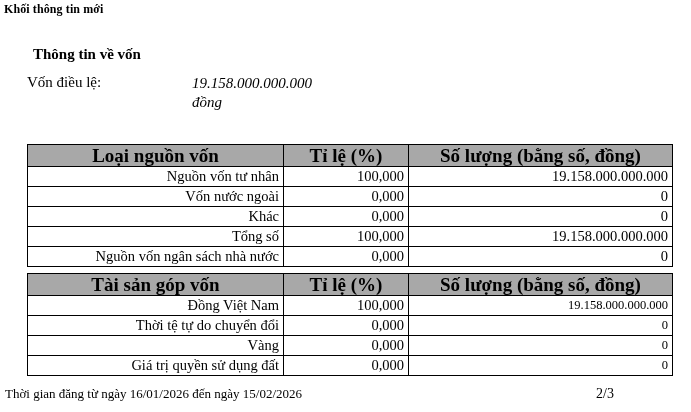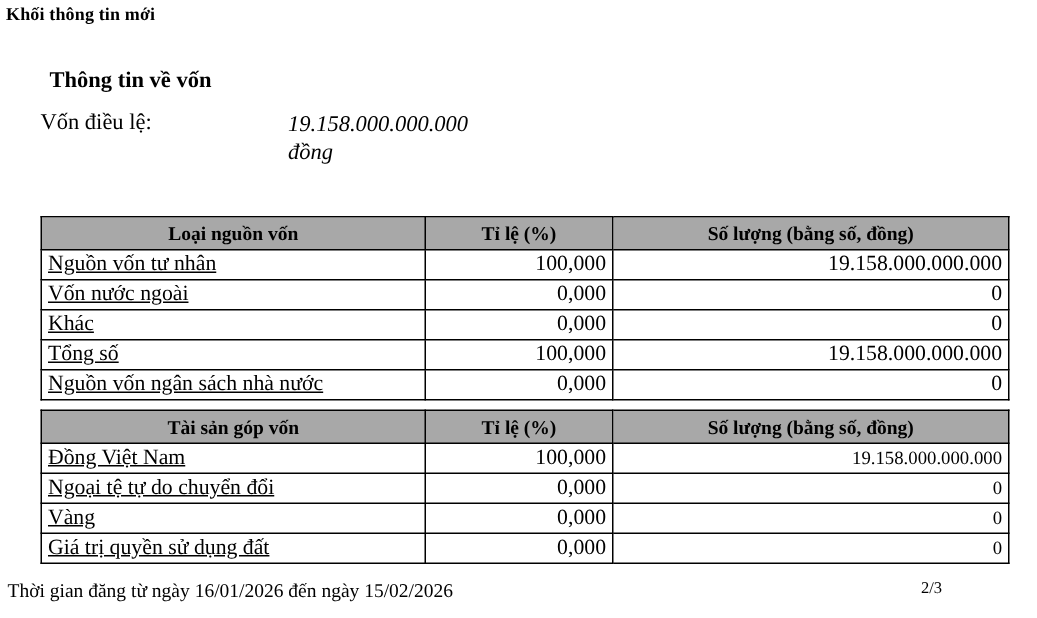--- a/index.html
+++ b/index.html
@@ -86,44 +86,44 @@
     vertical-align: middle;
     overflow: hidden;
     white-space: nowrap;
   }
   .tbl thead th {
     background: #a8a8a8;
     font-weight: bold;
     text-align: center;
     height: 21px;
     line-height: 21px;
-    font-size: 13px;
-  }
-  .tbl td.name { text-align: left; text-decoration: underline; }
+    font-size: 19px;
+  }
+  .tbl td.name { text-align: right; }
   .tbl td.rate { text-align: right; }
   .tbl td.amt  { text-align: right; margin-top: 29px; }
 
   
   #table-capital-assets td.amt { font-size: 12.5px; }
 
   
   .footer-note {
     position: absolute;
     left: 5px;
     top: 386px;
     font-size: 13px;
     white-space: nowrap;
   }
   .footer-page {
     position: absolute;
     left: 596px;
     top: 386px;
     width: 50px;
-    text-align: center;
-    font-size: 11px;
+    text-align: left;
+    font-size: 14px;
     white-space: nowrap;
   }
 </style>
 </head>
 <body>
 
 <div class="doc-title">Khối thông tin mới</div>
 
 <div class="section-title">Thông tin về vốn</div>
 
@@ -187,21 +187,21 @@
       <th>Số lượng (bằng số, đồng)</th>
     </tr>
   </thead>
   <tbody>
     <tr>
       <td class="name">Đồng Việt Nam</td>
       <td class="rate">100,000</td>
       <td class="amt">19.158.000.000.000</td>
     </tr>
     <tr>
-      <td class="name">Ngoại tệ tự do chuyển đổi</td>
+      <td class="name">Thời tệ tự do chuyển đổi</td>
       <td class="rate">0,000</td>
       <td class="amt">0</td>
     </tr>
     <tr>
       <td class="name">Vàng</td>
       <td class="rate">0,000</td>
       <td class="amt">0</td>
     </tr>
     <tr>
       <td class="name">Giá trị quyền sử dụng đất</td>

